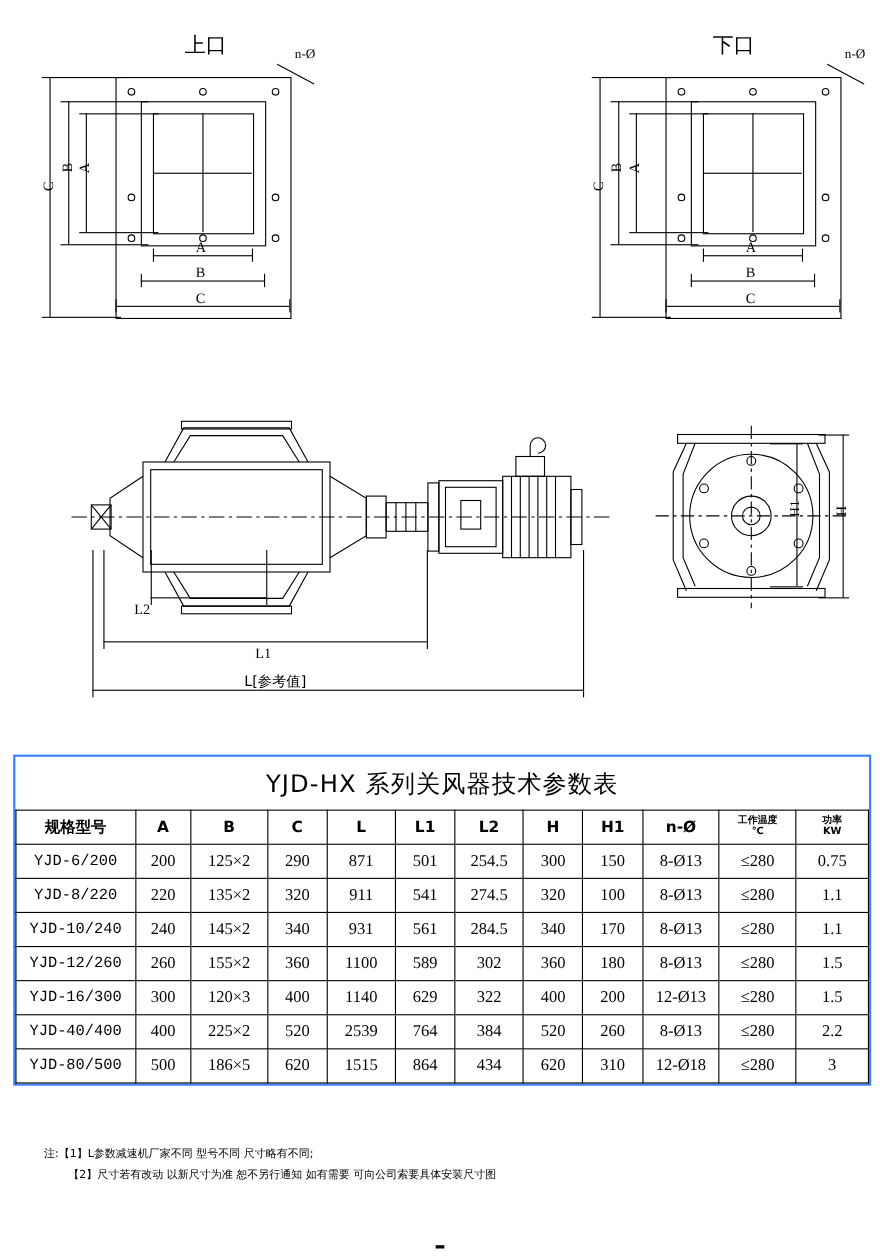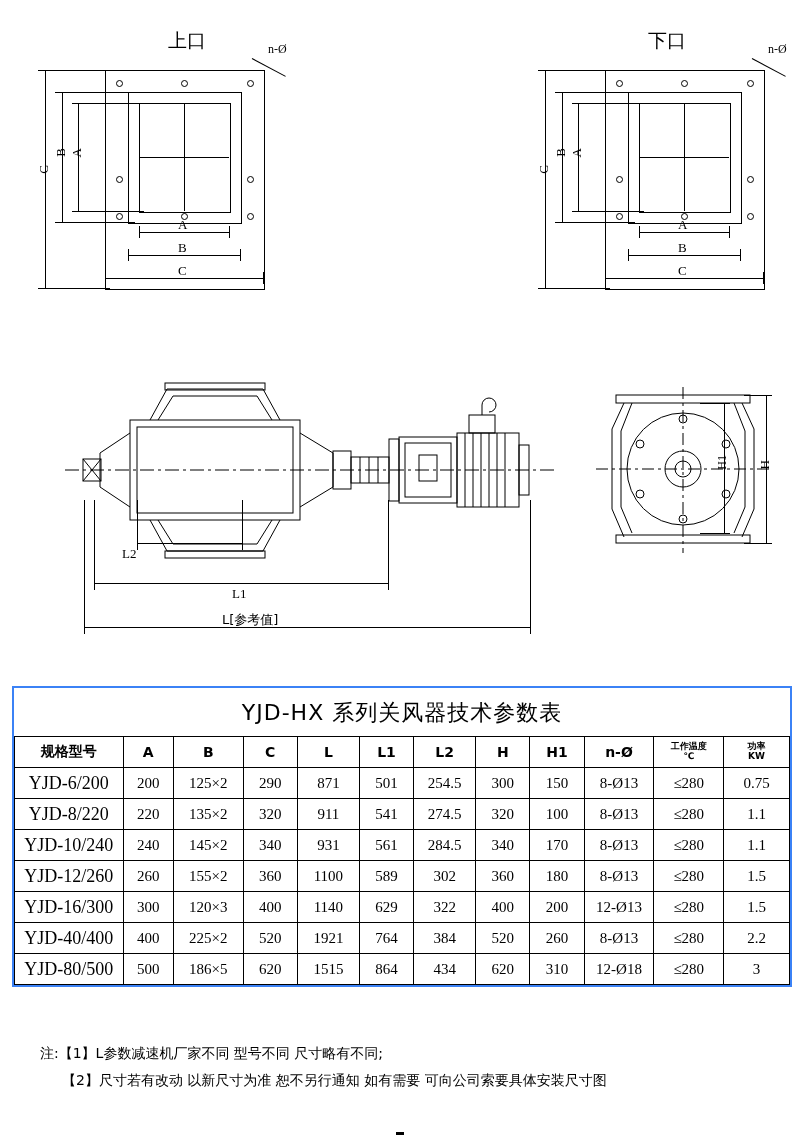--- a/index.html
+++ b/index.html
@@ -22,22 +22,22 @@
   #t-top-port{left:168px;top:28px;font-size:19px;}
   #t-bot-port{left:648px;top:28px;font-size:19px;}
 
   
   .tablewrap{position:absolute;left:12px;top:686px;width:776px;border:2px solid #3b82f6;}
   table{border-collapse:collapse;width:100%;}
   caption{caption-side:top;font-size:22px;padding:10px 0 8px;font-family:"DejaVu Sans",sans-serif;letter-spacing:1px;}
   th,td{border:1px solid #000;text-align:center;font-size:15px;height:28px;font-family:"Liberation Serif",serif;}
   thead th{font-family:"DejaVu Sans",sans-serif;font-size:14px;}
   thead th .sub{display:block;font-size:9px;line-height:1.1;}
-  td.model{font-size:18px;}
-  .notes{position:absolute;left:40px;top:1040px;font-size:14px;font-family:"DejaVu Sans",sans-serif;line-height:1.9;}
+  td.model{font-size:14px;font-family:Liberation Mono, monospace;}
+  .notes{position:absolute;left:40px;top:1040px;font-size:10px;font-family:"DejaVu Sans",sans-serif;line-height:1.9;}
   .notes div{white-space:nowrap;}
   .footmark{position:absolute;left:396px;top:1132px;width:8px;height:3px;background:#000;}
 </style>
 </head>
 <body>
 
 <div class="page">
 
   <div class="lbl cn" id="t-top-port">上口</div>
 
@@ -339,21 +339,21 @@
             <td>200</td>
             <td>12-Ø13</td>
             <td>≤280</td>
             <td>1.5</td>
           </tr>
           <tr>
             <td class="model">YJD-40/400</td>
             <td>400</td>
             <td>225×2</td>
             <td>520</td>
-            <td>1921</td>
+            <td>2539</td>
             <td>764</td>
             <td>384</td>
             <td>520</td>
             <td>260</td>
             <td>8-Ø13</td>
             <td>≤280</td>
             <td>2.2</td>
           </tr>
           <tr>
             <td class="model">YJD-80/500</td>

